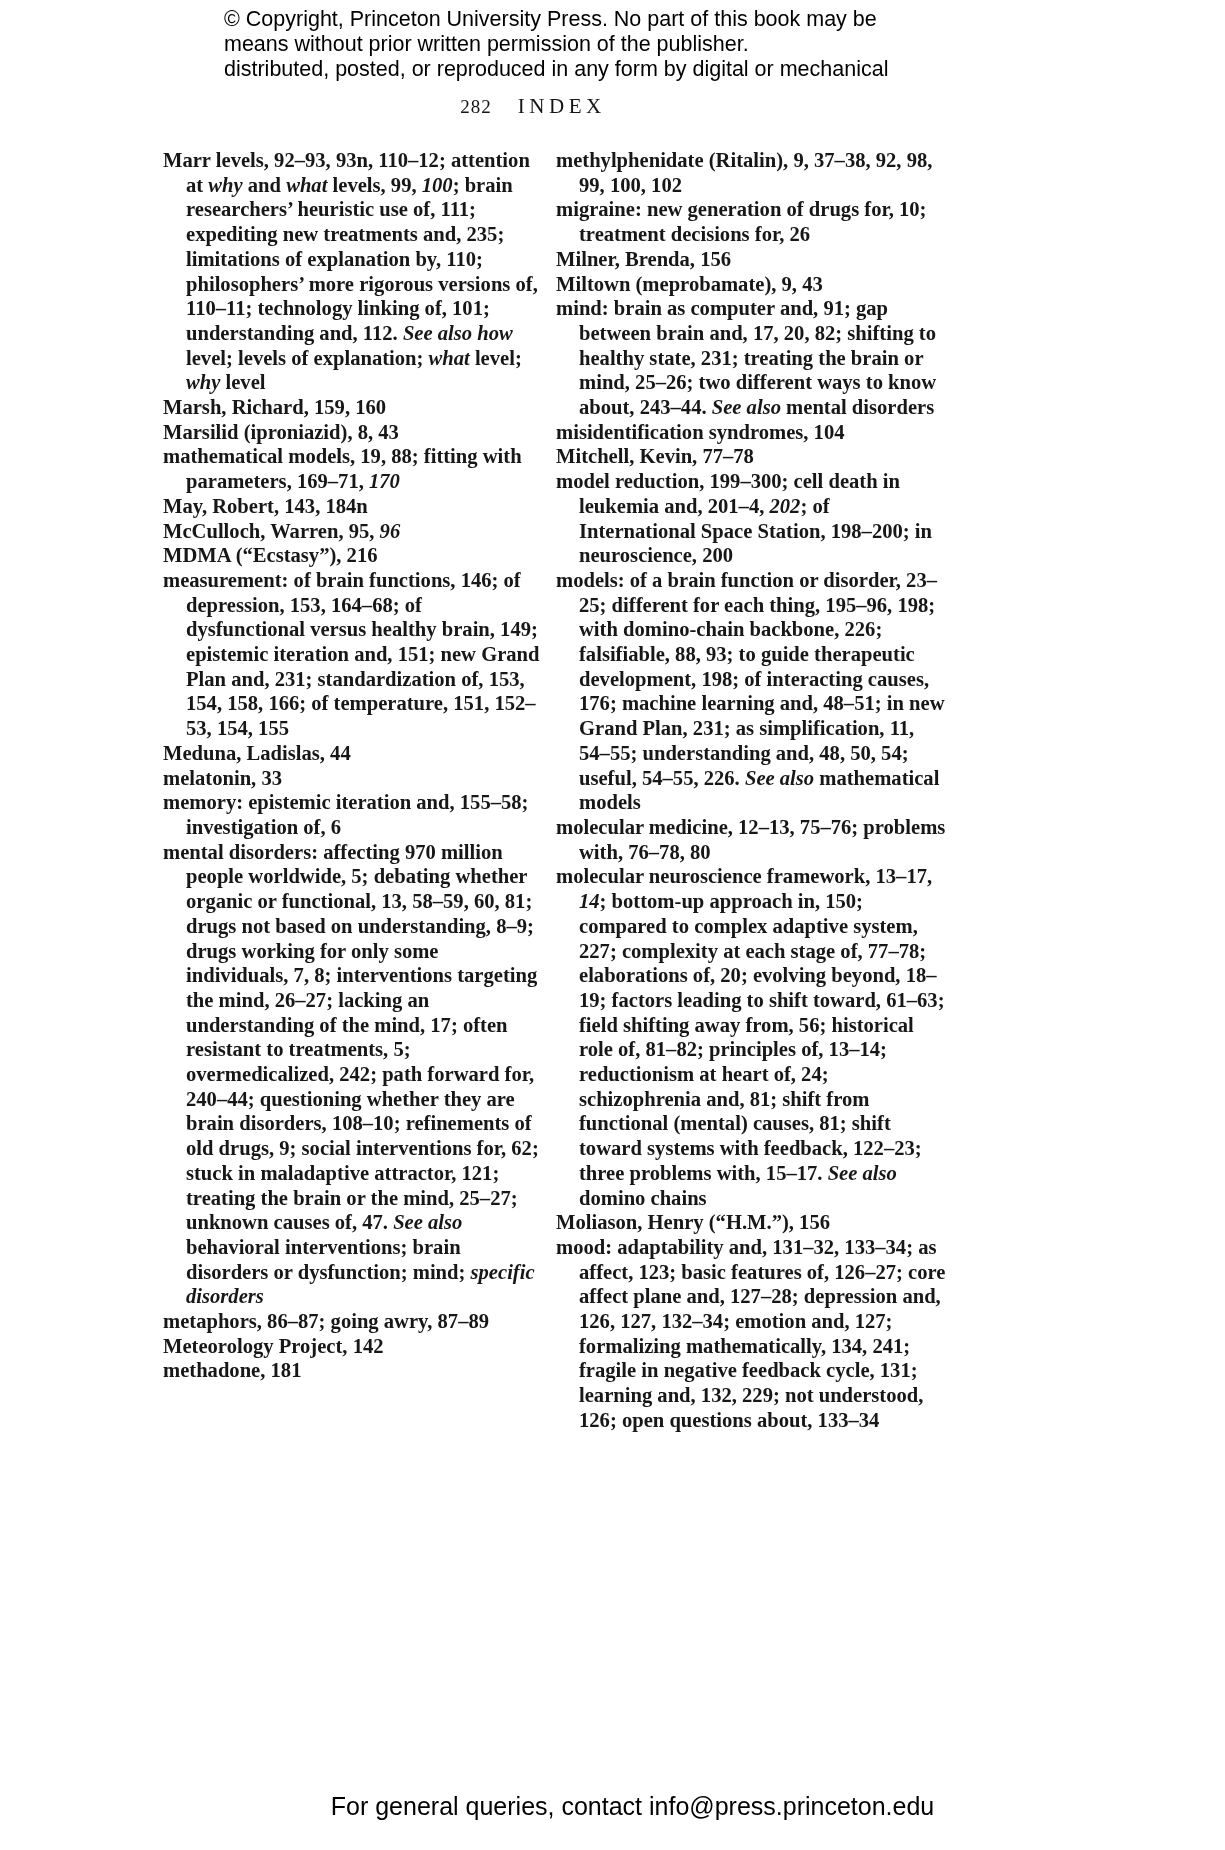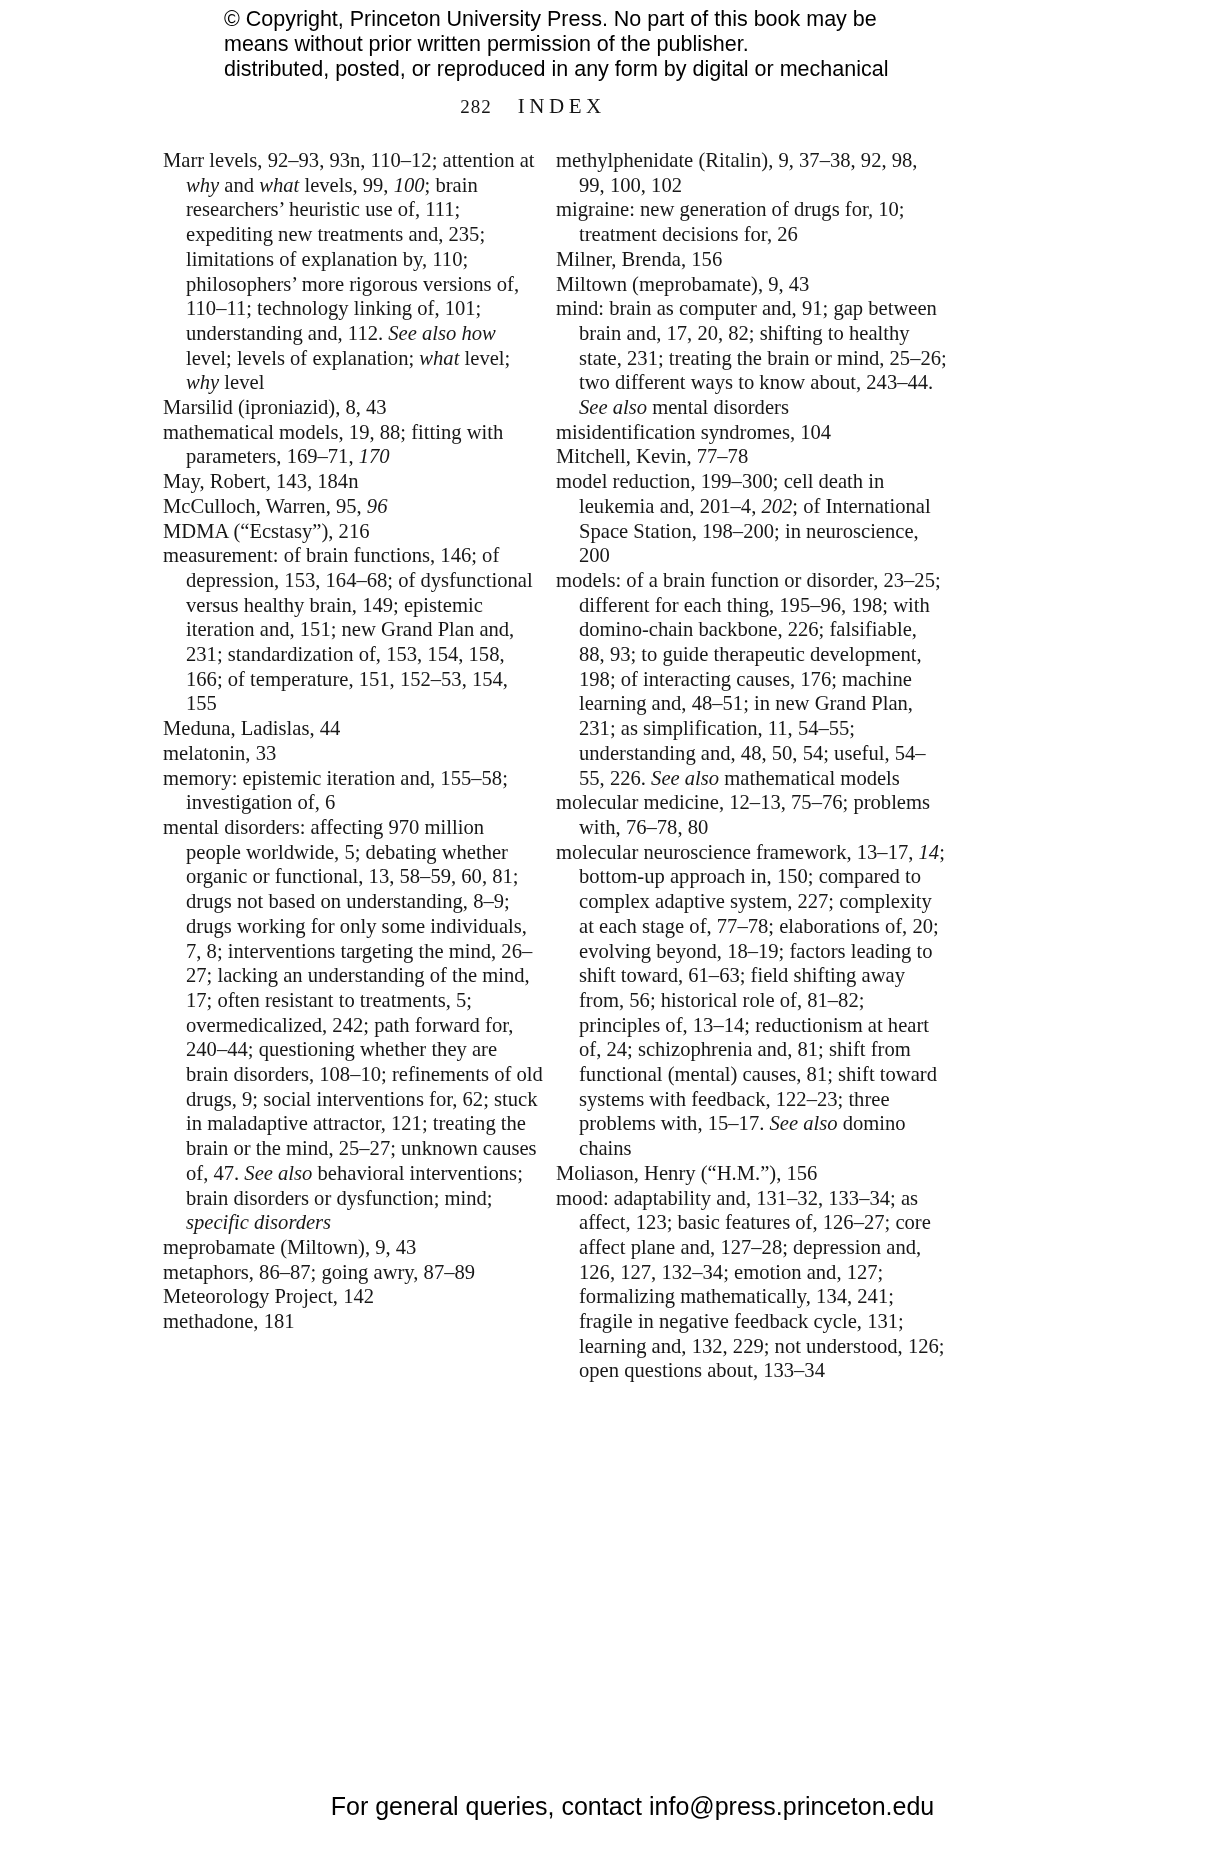--- a/index.html
+++ b/index.html
@@ -21,20 +21,21 @@
     text-align:center; color:#141414; font-size:19px;
   }
   .running-head .pagenum { letter-spacing:1px; margin-right:26px; }
   .running-head .section { font-size:21px; letter-spacing:4.5px; }
 
   .columns {
     position:absolute; left:163px; top:148px; width:784px;
     display:flex; gap:12px;
     font-size:20.6px; line-height:24.7px; color:#171717;
     text-rendering:optimizeLegibility;
+    font-weight:bold;
   }
   .col { flex:0 0 auto; }
   .col.left  { width:381px; }
   .col.right { width:391px; }
   .entry { padding-left:23px; text-indent:-23px; }
   .entry i { font-style:italic; }
 
   .footer {
     position:absolute; left:20px; top:1792px; width:1225px;
     text-align:center;
@@ -53,31 +54,31 @@
     <div>distributed, posted, or reproduced in any form by digital or mechanical</div>
   </div>
 
   <div class="running-head">
     <span class="pagenum">282</span><span class="section">INDEX</span>
   </div>
 
   <div class="columns">
     <div class="col left" id="col-left">
         <div class="entry"><span>Marr levels, 92–93, 93n, 110–12; attention at </span><i>why</i><span> and </span><i>what</i><span> levels, 99, </span><i>100</i><span>; brain researchers’ heuristic use of, 111; expediting new treatments and, 235; limitations of explanation by, 110; philosophers’ more rigorous versions of, 110–11; technology linking of, 101; understanding and, 112. </span><i>See also</i><span> </span><i>how</i><span> level; levels of explanation; </span><i>what</i><span> level; </span><i>why</i><span> level</span></div>
+        <div class="entry"><span>Marsh, Richard, 159, 160</span></div>
         <div class="entry"><span>Marsilid (iproniazid), 8, 43</span></div>
         <div class="entry"><span>mathematical models, 19, 88; fitting with parameters, 169–71, </span><i>170</i></div>
         <div class="entry"><span>May, Robert, 143, 184n</span></div>
         <div class="entry"><span>McCulloch, Warren, 95, </span><i>96</i></div>
         <div class="entry"><span>MDMA (“Ecstasy”), 216</span></div>
         <div class="entry"><span>measurement: of brain functions, 146; of depression, 153, 164–68; of dysfunctional versus healthy brain, 149; epistemic iteration and, 151; new Grand Plan and, 231; standardization of, 153, 154, 158, 166; of temperature, 151, 152–53, 154, 155</span></div>
         <div class="entry"><span>Meduna, Ladislas, 44</span></div>
         <div class="entry"><span>melatonin, 33</span></div>
         <div class="entry"><span>memory: epistemic iteration and, 155–58; investigation of, 6</span></div>
         <div class="entry"><span>mental disorders: affecting 970 million people worldwide, 5; debating whether organic or functional, 13, 58–59, 60, 81; drugs not based on understanding, 8–9; drugs working for only some individuals, 7, 8; interventions targeting the mind, 26–27; lacking an understanding of the mind, 17; often resistant to treatments, 5; overmedicalized, 242; path forward for, 240–44; questioning whether they are brain disorders, 108–10; refinements of old drugs, 9; social interventions for, 62; stuck in maladaptive attractor, 121; treating the brain or the mind, 25–27; unknown causes of, 47. </span><i>See also</i><span> behavioral interventions; brain disorders or dysfunction; mind; </span><i>specific disorders</i></div>
-        <div class="entry"><span>meprobamate (Miltown), 9, 43</span></div>
         <div class="entry"><span>metaphors, 86–87; going awry, 87–89</span></div>
         <div class="entry"><span>Meteorology Project, 142</span></div>
         <div class="entry"><span>methadone, 181</span></div>
       </div>
     <div class="col right" id="col-right">
         <div class="entry"><span>methylphenidate (Ritalin), 9, 37–38, 92, 98, 99, 100, 102</span></div>
         <div class="entry"><span>migraine: new generation of drugs for, 10; treatment decisions for, 26</span></div>
         <div class="entry"><span>Milner, Brenda, 156</span></div>
         <div class="entry"><span>Miltown (meprobamate), 9, 43</span></div>
         <div class="entry"><span>mind: brain as computer and, 91; gap between brain and, 17, 20, 82; shifting to healthy state, 231; treating the brain or mind, 25–26; two different ways to know about, 243–44. </span><i>See also</i><span> mental disorders</span></div>

